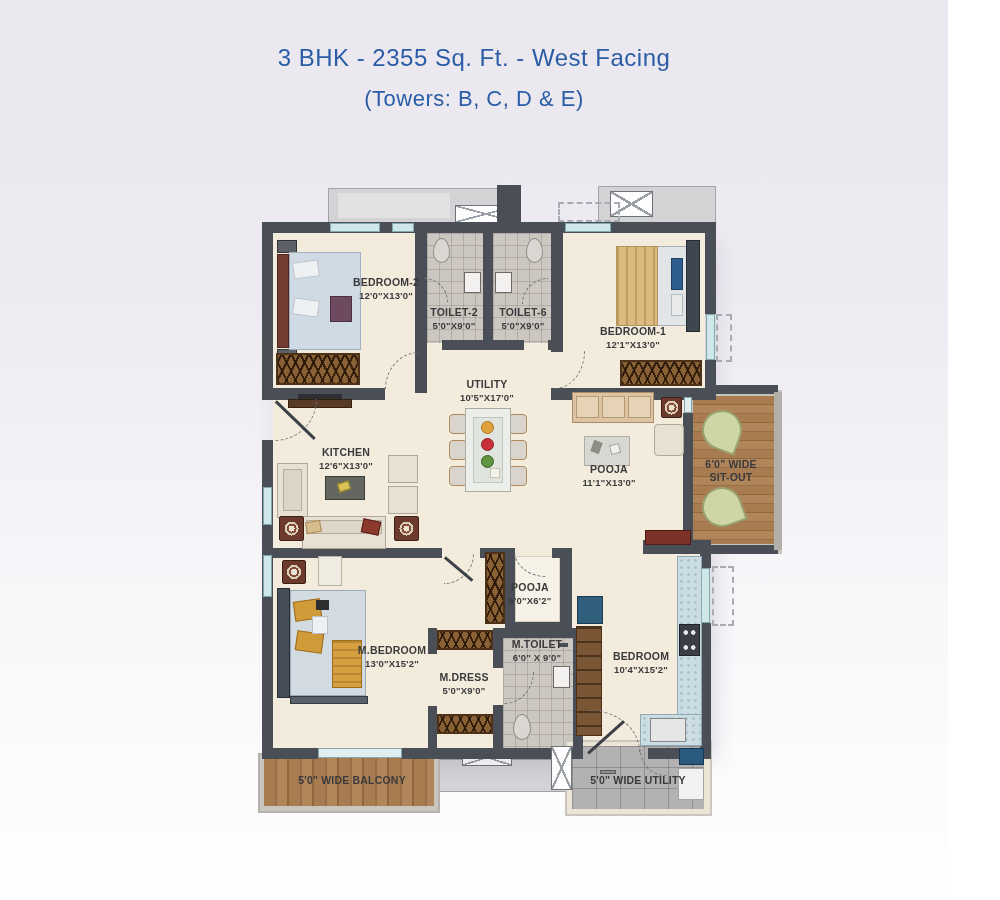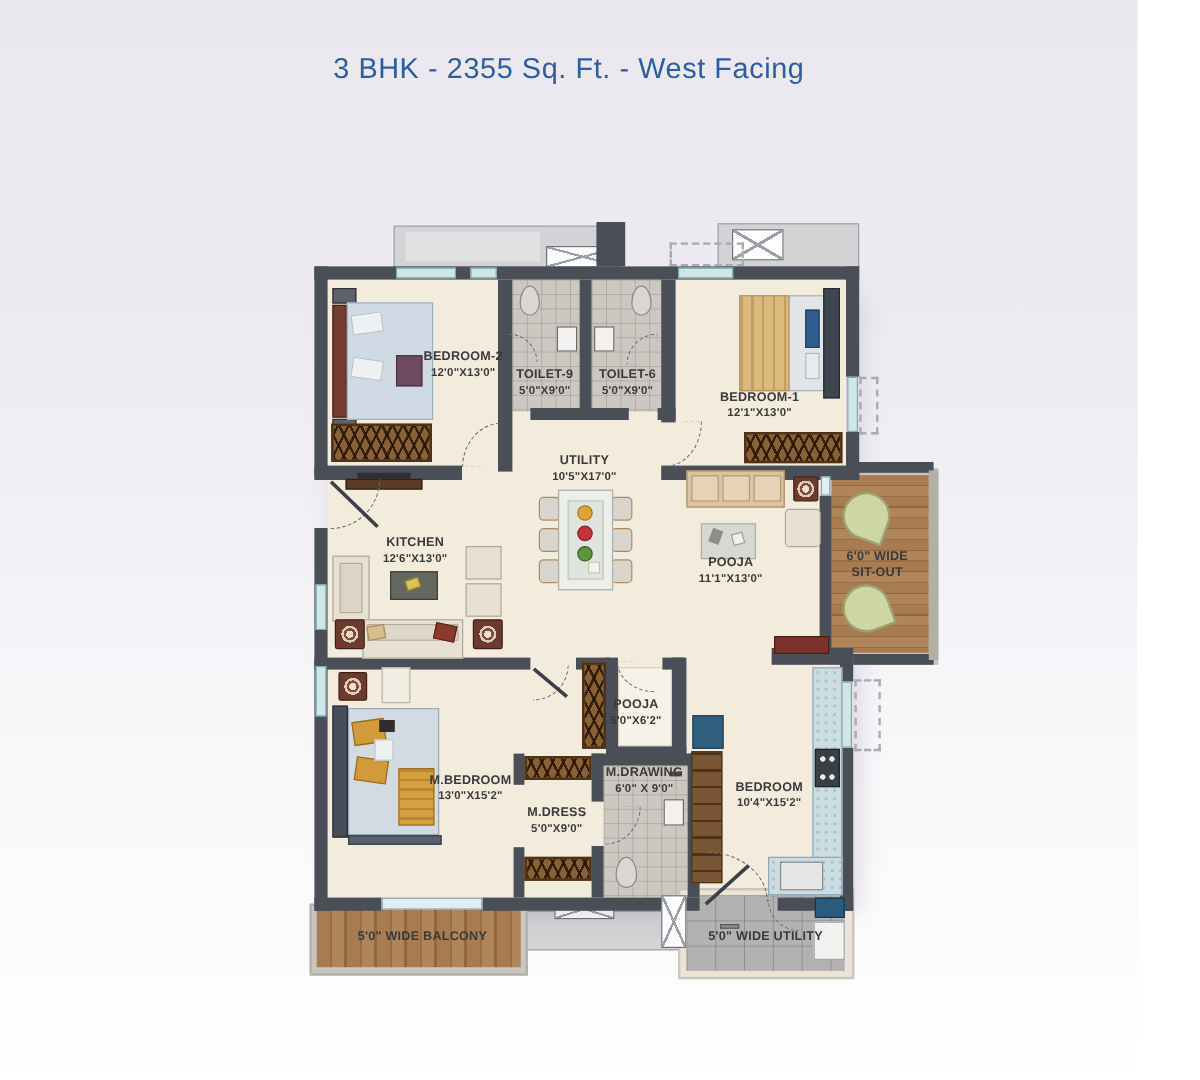--- a/index.html
+++ b/index.html
@@ -39,20 +39,21 @@
   .cream{background:#e7e1d4;border:1px solid #b0a896}
   .counter{background-color:#cbdde3;border:1px solid #8fa9b3;
        background-image:radial-gradient(rgba(140,170,185,.55) 1px,transparent 1.6px);background-size:7px 7px}
 </style>
 </head>
 <body>
 
 <div class="screen">
 
   <div class="title" style="top:44px;font-size:24px">3 BHK - 2355 Sq. Ft. - West Facing</div>
+  <div class="title" style="top:86px;font-size:22px">(Towers: B, C, D &amp; E)</div>
 
   <div class="abs" style="left:0;top:0;width:1000px;height:900px">
 
     <div class="abs corr" style="left:328px;top:188px;width:178px;height:35px"></div>
     <div class="abs" style="left:338px;top:193px;width:112px;height:25px;background:#e2e2e5"></div>
     <div class="abs xbox" style="left:455px;top:205px;width:62px;height:18px"></div>
     <div class="wall" style="left:497px;top:185px;width:24px;height:37px"></div>
     <div class="abs corr" style="left:598px;top:186px;width:118px;height:37px"></div>
     <div class="abs xbox" style="left:610px;top:191px;width:43px;height:26px"></div>
     <div class="dash" style="left:558px;top:202px;width:62px;height:20px"></div>
@@ -229,26 +230,26 @@
     <div class="furn" style="left:650px;top:718px;width:36px;height:24px;background:#e6e6e4;border:1px solid #85858a;z-index:12"></div>
     <div class="furn" style="left:654px;top:721px;width:12px;height:18px;background:#fafafa;border:1px solid #9a9aa0"></div>
     <div class="furn" style="left:669px;top:720px;width:13px;height:20px;background:#fdfdfd;border:1px solid #9a9aa0;border-radius:40%"></div>
     <div class="furn" style="left:577px;top:596px;width:26px;height:28px;background:#31607f;border:1px solid #1c3c54"></div>
     <div class="furn" style="left:576px;top:626px;width:26px;height:110px;background:#7a5634;border:1px solid #4a3118;background-image:repeating-linear-gradient(180deg,rgba(30,15,2,.5) 0 2px,transparent 2px 14px)"></div>
 
     <div class="furn" style="left:679px;top:748px;width:25px;height:17px;background:#2a5a7d;border:1px solid #153650"></div>
     <div class="furn" style="left:678px;top:768px;width:26px;height:32px;background:#f2f2f0;border:1px solid #a5a5a5"></div>
     <div class="furn" style="left:600px;top:770px;width:16px;height:4px;background:#8b8b8f;border:1px solid #5c5c60"></div>
 
-    <div class="lbl" style="left:386px;top:291px">
+    <div class="lbl" style="left:386px;top:276px">
       <div>BEDROOM-2</div>
       <div class="dim">12'0"X13'0"</div>
     </div>
     <div class="lbl" style="left:454px;top:306px">
-      <div>TOILET-9</div>
+      <div>TOILET-2</div>
       <div class="dim">5'0"X9'0"</div>
     </div>
     <div class="lbl" style="left:523px;top:306px">
       <div>TOILET-6</div>
       <div class="dim">5'0"X9'0"</div>
     </div>
     <div class="lbl" style="left:633px;top:325px">
       <div>BEDROOM-1</div>
       <div class="dim">12'1"X13'0"</div>
     </div>
@@ -274,21 +275,21 @@
     </div>
     <div class="lbl" style="left:530px;top:581px">
       <div>POOJA</div>
       <div class="dim">5'0"X6'2"</div>
     </div>
     <div class="lbl" style="left:464px;top:671px">
       <div>M.DRESS</div>
       <div class="dim">5'0"X9'0"</div>
     </div>
     <div class="lbl" style="left:537px;top:638px">
-      <div>M.DRAWING</div>
+      <div>M.TOILET</div>
       <div class="dim">6'0" X 9'0"</div>
     </div>
     <div class="lbl" style="left:641px;top:650px">
       <div>BEDROOM</div>
       <div class="dim">10'4"X15'2"</div>
     </div>
     <div class="lbl" style="left:352px;top:774px">
       <div>5'0" WIDE BALCONY</div>
     </div>
     <div class="lbl" style="left:638px;top:774px">

